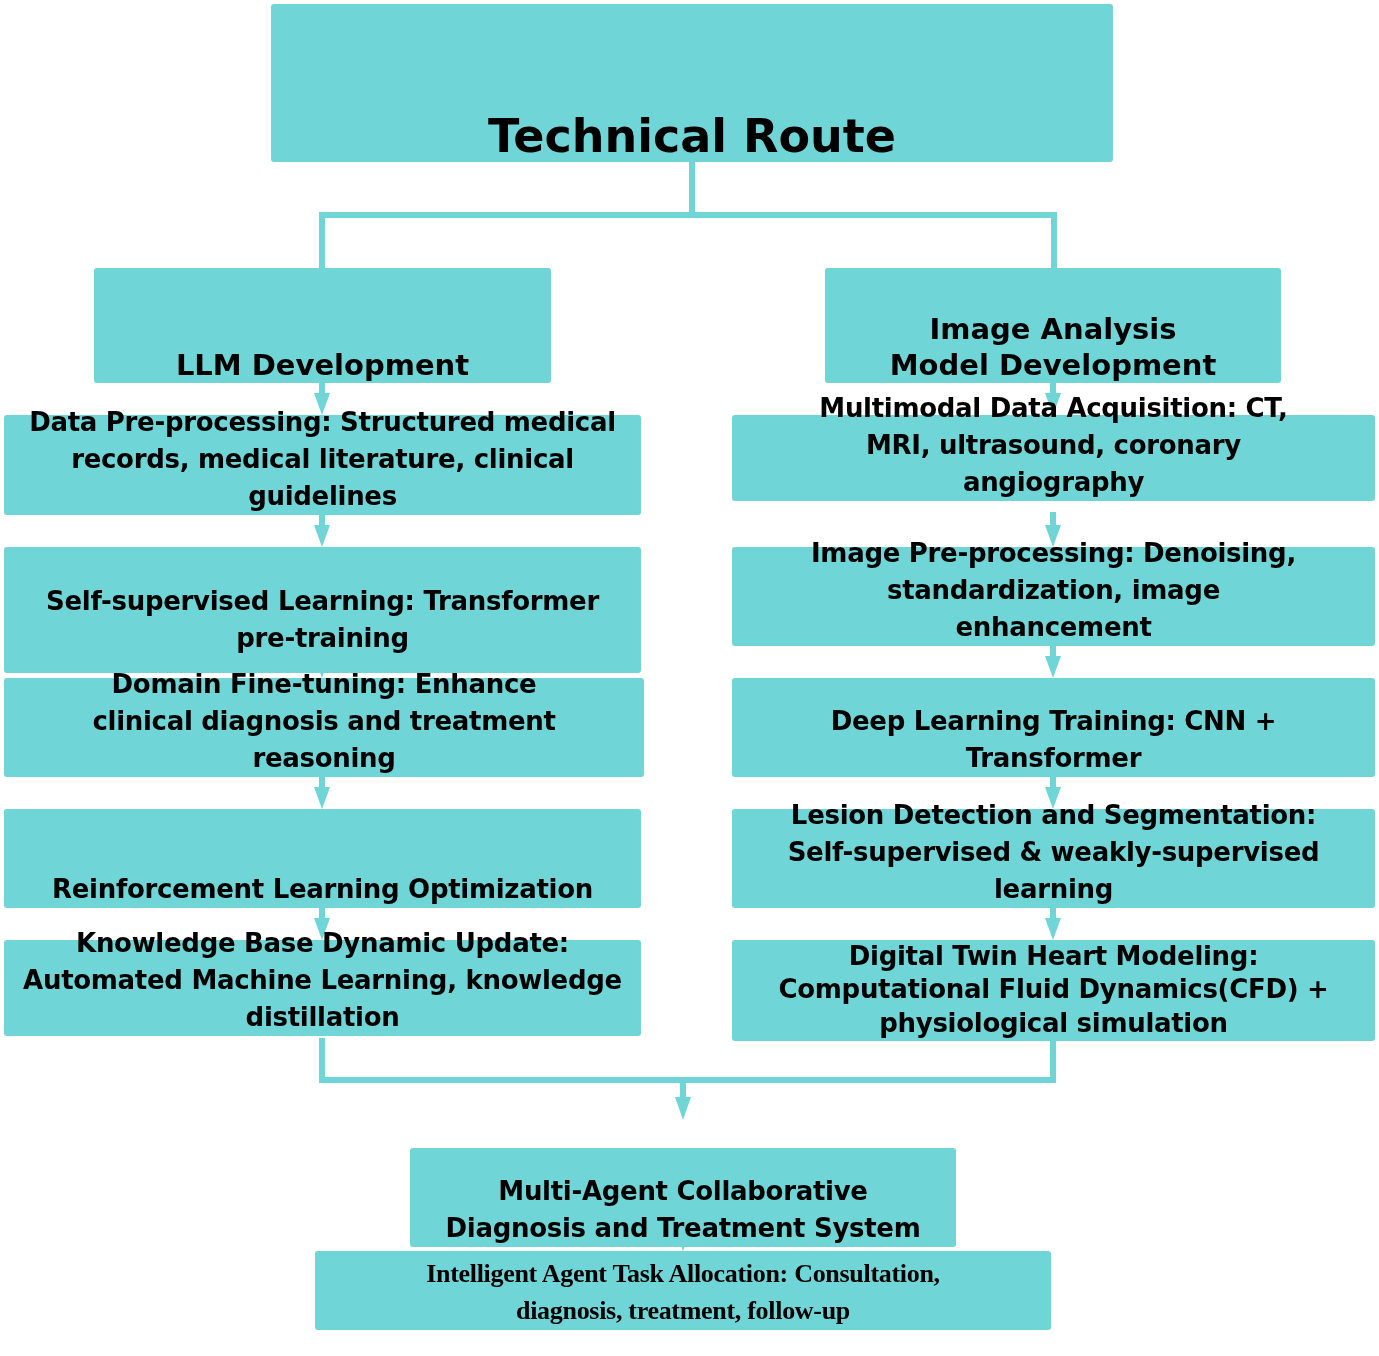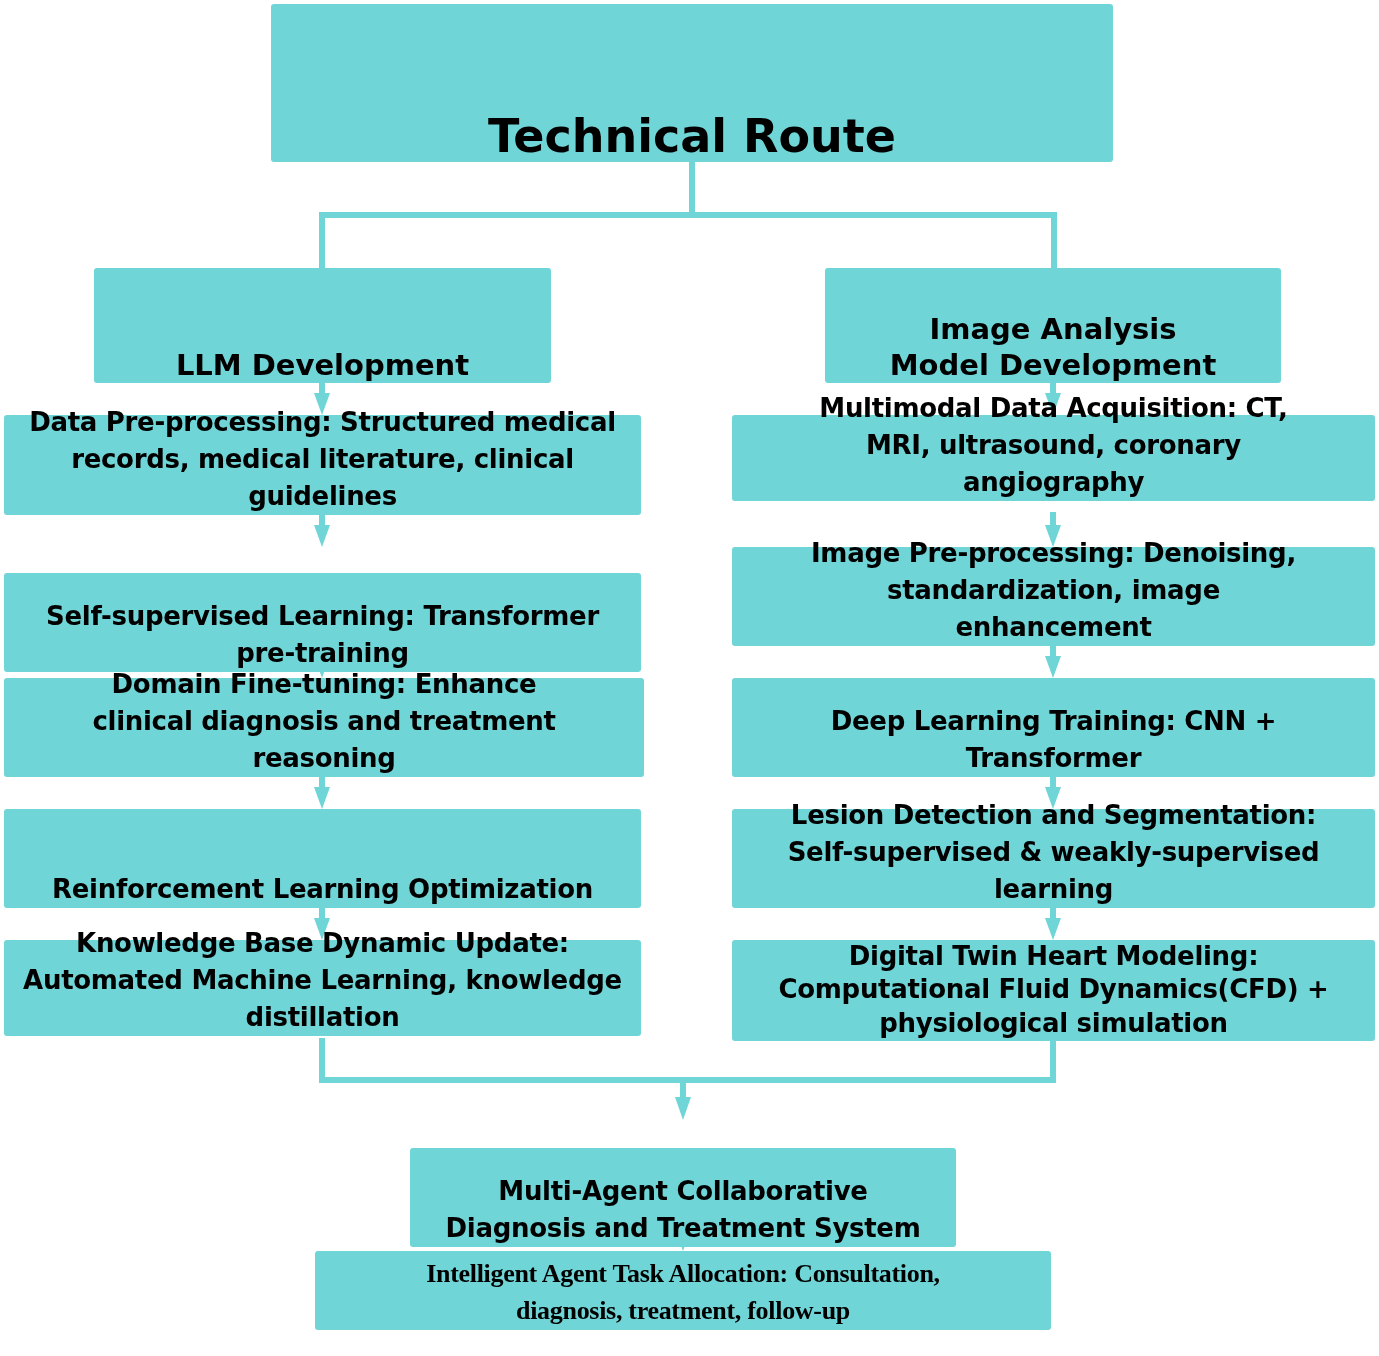--- a/index.html
+++ b/index.html
@@ -49,21 +49,21 @@
 <div class="box branch-box" style="left:94px;top:268px;width:457px;height:115px;">
   <span>LLM Development</span>
 </div>
 <div class="box branch-box" style="left:825px;top:268px;width:456px;height:115px;padding:0 60px;">
   <span>Image Analysis Model Development</span>
 </div>
 
 <div class="box step-box" style="left:4px;top:415px;width:637px;height:100px;">
   <span>Data Pre-processing: Structured medical records, medical literature, clinical guidelines</span>
 </div>
-<div class="box step-box" style="left:4px;top:573px;width:637px;height:99px;padding:0 40px;">
+<div class="box step-box" style="left:4px;top:547px;width:637px;height:126px;padding:16px 40px;">
   <span>Self-supervised Learning: Transformer pre-training</span>
 </div>
 <div class="box step-box" style="left:4px;top:678px;width:640px;height:99px;padding:0 70px;">
   <span>Domain Fine-tuning: Enhance clinical diagnosis and treatment reasoning</span>
 </div>
 <div class="box step-box" style="left:4px;top:809px;width:637px;height:99px;">
   <span>Reinforcement Learning Optimization</span>
 </div>
 <div class="box step-box" style="left:4px;top:940px;width:637px;height:96px;">
   <span>Knowledge Base Dynamic Update: Automated Machine Learning, knowledge distillation</span>

